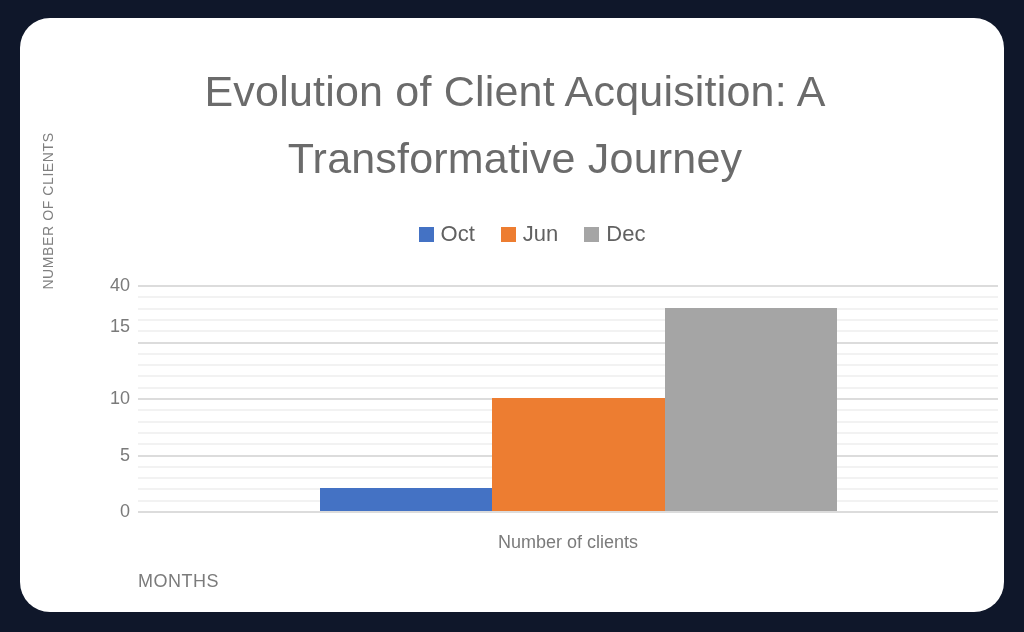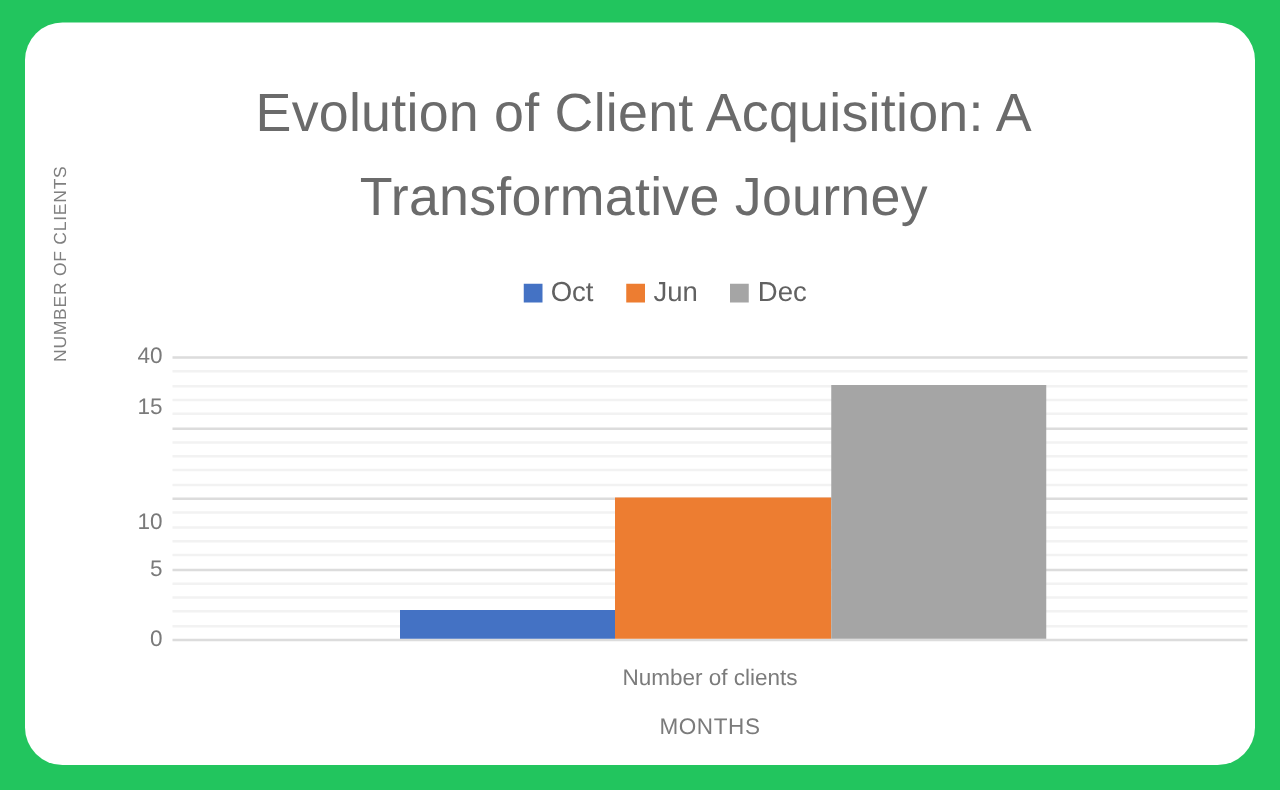--- a/index.html
+++ b/index.html
@@ -13,21 +13,21 @@
     overflow: hidden;
     font-family: "Liberation Sans", sans-serif;
   }
 
   
   #slide-frame {
     position: absolute;
     left: 0; top: 0;
     width: 1024px;
     height: 632px;
-    background: #22c55e;
+    background: #0f172a;
   }
   #chart-card {
     position: absolute;
     left: 20px;
     top: 18px;
     width: 984px;
     height: 594px;
     background: #ffffff;
     border-radius: 30px;
     overflow: hidden;
@@ -155,21 +155,21 @@
     text-align: center;
     font-size: 18px;
     color: #7b7b7b;
     font-family: "Liberation Sans", sans-serif;
   }
   #x-axis-title {
     position: absolute;
     left: 118px;
     top: 553px;
     width: 860px;
-    text-align: center;
+    text-align: left;
     font-size: 18px;
     letter-spacing: 0.5px;
     color: #7b7b7b;
     font-family: "Liberation Sans", sans-serif;
   }
 </style>
 </head>
 <body>
 
 <div id="slide-frame">
@@ -191,21 +191,21 @@
           <span class="legend-swatch" style="background: rgb(165, 165, 165);"></span>
           <span class="legend-label">Dec</span>
         </div>
       </div>
 
     <div id="y-axis-title">NUMBER OF CLIENTS</div>
 
     <div id="y-axis-ticks">
         <div class="y-tick" style="top: 226px;">0</div>
         <div class="y-tick" style="top: 169.5px;">5</div>
-        <div class="y-tick" style="top: 113px; margin-top: 20px;">10</div>
+        <div class="y-tick" style="top: 113px;">10</div>
         <div class="y-tick" style="top: 41px;">15</div>
         <div class="y-tick" style="top: 0px;">40</div>
       </div>
 
     <div id="plot-area">
       <div id="gridlines">
           <div class="gridline major" style="top: 226px;"></div>
           <div class="gridline minor" style="top: 214.7px;"></div>
           <div class="gridline minor" style="top: 203.4px;"></div>
           <div class="gridline minor" style="top: 192.1px;"></div>

